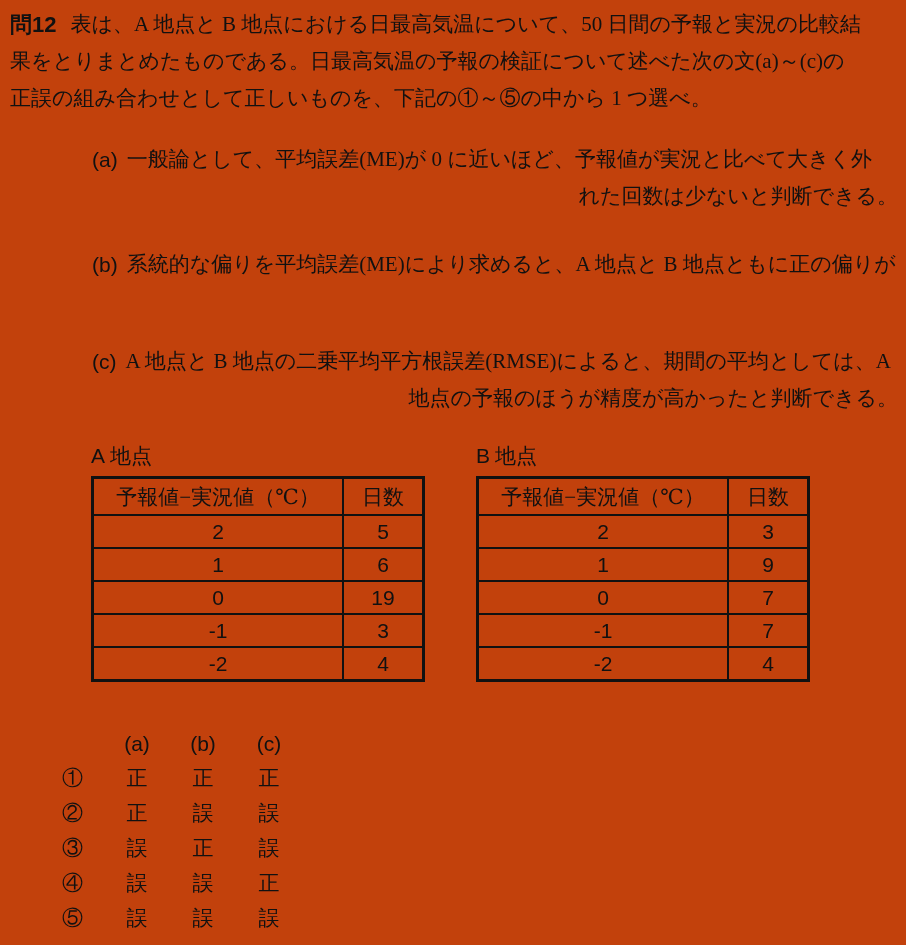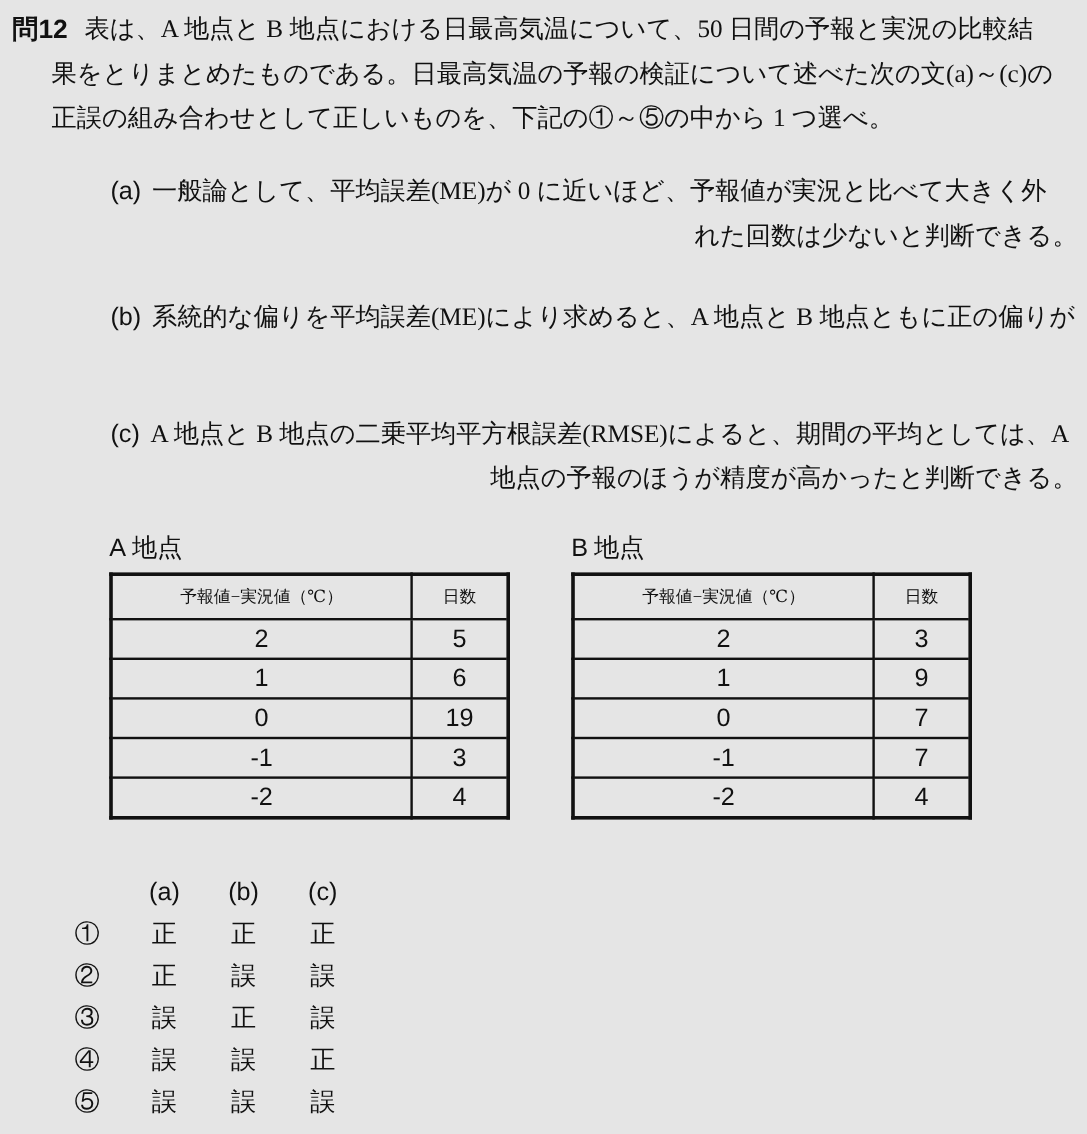--- a/index.html
+++ b/index.html
@@ -5,21 +5,21 @@
   html, body {
     margin: 0;
     padding: 0;
     background: #ffffff;
     color: #111111;
   }
   .page {
     position: relative;
     width: 906px;
     height: 945px;
-    background: #e5e5e5;
+    background: #c2410c;
     font-family: "Liberation Serif", "DejaVu Serif", serif;
     font-size: 21px;
     overflow: hidden;
   }
   .sans {
     font-family: "Liberation Sans", "DejaVu Sans", sans-serif;
   }
 
   
   .q-block {
@@ -33,21 +33,21 @@
     white-space: nowrap;
   }
   .q-line1 { display: flex; }
   .q-num {
     font-family: "Liberation Sans", "DejaVu Sans", sans-serif;
     font-weight: bold;
     font-size: 22px;
     margin-right: 14px;
     flex: 0 0 auto;
   }
-  .q-cont { margin-left: 33px; }
+  .q-cont { }
 
   
   .stmt {
     position: absolute;
     left: 92px;
     width: 806px;
   }
   .stmt-a { top: 141px; }
   .stmt-b { top: 246px; }
   .stmt-c { top: 343px; }
@@ -76,21 +76,21 @@
   table.site-table {
     border-collapse: collapse;
     border: 3px solid #111111;
   }
   .site-table th, .site-table td {
     border: 2px solid #111111;
     text-align: center;
     vertical-align: middle;
     padding: 0;
   }
-  .site-table th { font-weight: normal; font-size: 14px; height: 35px; }
+  .site-table th { font-weight: normal; font-size: 21px; height: 35px; }
   .col-diff { width: 248px; }
   .col-days { width: 78px; }
   .site-table td {
     height: 31px;
     font-family: "Liberation Sans", "DejaVu Sans", sans-serif;
     font-size: 21px;
   }
 
   
   .choices {

